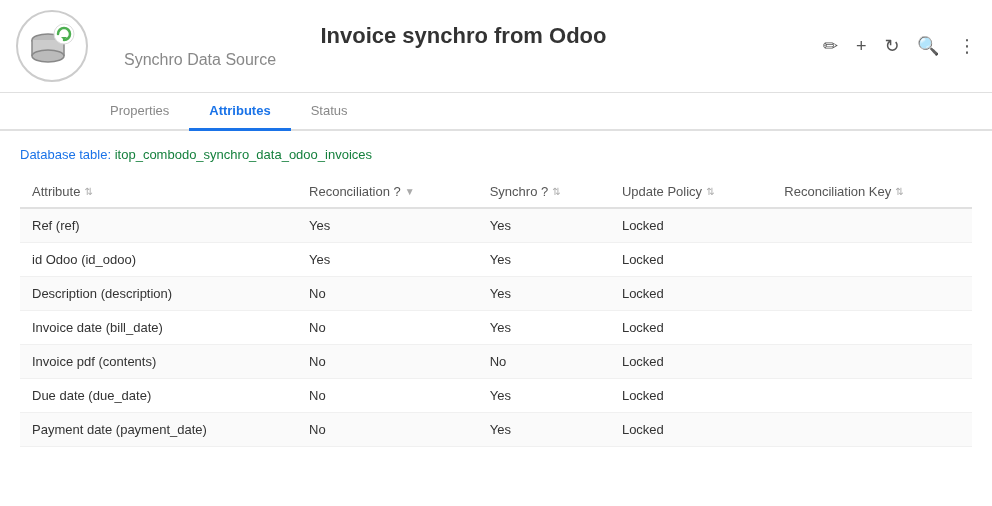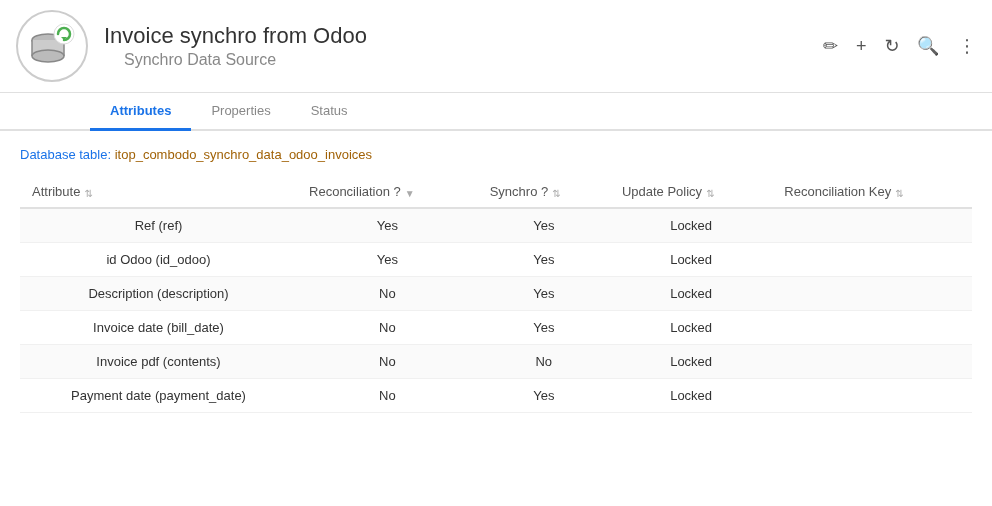--- a/index.html
+++ b/index.html
@@ -32,23 +32,24 @@
       align-items: center;
       justify-content: center;
       margin-right: 16px;
       flex-shrink: 0;
     }
     .header-title-area {
       flex: 1;
     }
     .header-title {
       font-size: 22px;
-      font-weight: normal;
+      font-weight: bold;
       color: #333;
       margin-bottom: 2px;
+      text-align: center;
     }
     .header-subtitle {
       font-size: 16px;
       color: #888;
       margin-left: 20px;
     }
     .header-actions {
       display: flex;
       align-items: center;
       gap: 18px;
@@ -102,40 +103,39 @@
     }
     .attr-table thead th {
       text-align: left;
       padding: 8px 12px;
       color: #555;
       font-weight: normal;
       white-space: nowrap;
     }
     .attr-table thead th .col-header {
       display: flex;
-      align-items: flex-end;
+      align-items: center;
       gap: 4px;
     }
     .sort-icon {
       font-size: 10px;
       color: #aaa;
     }
     .attr-table tbody tr {
       border-bottom: 1px solid #f0f0f0;
     }
     .attr-table tbody tr:nth-child(odd) {
       background: #fafafa;
     }
     .attr-table tbody tr:nth-child(even) {
       background: #fff;
     }
     .attr-table tbody td {
       padding: 9px 12px;
       color: #333;
-      text-align: center;
     }
     .table-wrapper {
       position: relative;
       overflow: hidden;
     }
   </style>
 </head>
 <body>
 
 <div class="app-container">
@@ -162,29 +162,29 @@
     <div class="header-actions">
       <span class="header-icon">✏</span>
       <span class="header-icon">+</span>
       <span class="header-icon">↻</span>
       <span class="header-icon">🔍</span>
       <span class="header-icon">⋮</span>
     </div>
   </div>
 
   <div class="tabs-bar">
+    <div class="tab">Properties</div>
     <div class="tab active">Attributes</div>
-    <div class="tab">Properties</div>
     <div class="tab">Status</div>
   </div>
 
   <div class="content">
     <div class="db-table-label">
       <span>Database table:</span>
-      <span style="color:#a16207;">itop_combodo_synchro_data_odoo_invoices</span>
+      <span style="color:#15803d;">itop_combodo_synchro_data_odoo_invoices</span>
     </div>
 
     <div class="table-wrapper">
       <table class="attr-table">
         <thead>
           <tr>
             <th>
               <div class="col-header">
                 <span>Attribute</span>
                 <span class="sort-icon">⇅</span>
@@ -246,20 +246,27 @@
               <td></td>
             </tr>
             <tr>
               <td>Invoice pdf (contents)</td>
               <td>No</td>
               <td>No</td>
               <td>Locked</td>
               <td></td>
             </tr>
             <tr>
+              <td>Due date (due_date)</td>
+              <td>No</td>
+              <td>Yes</td>
+              <td>Locked</td>
+              <td></td>
+            </tr>
+            <tr>
               <td>Payment date (payment_date)</td>
               <td>No</td>
               <td>Yes</td>
               <td>Locked</td>
               <td></td>
             </tr>
           </tbody>
       </table>
     </div>
   </div>

